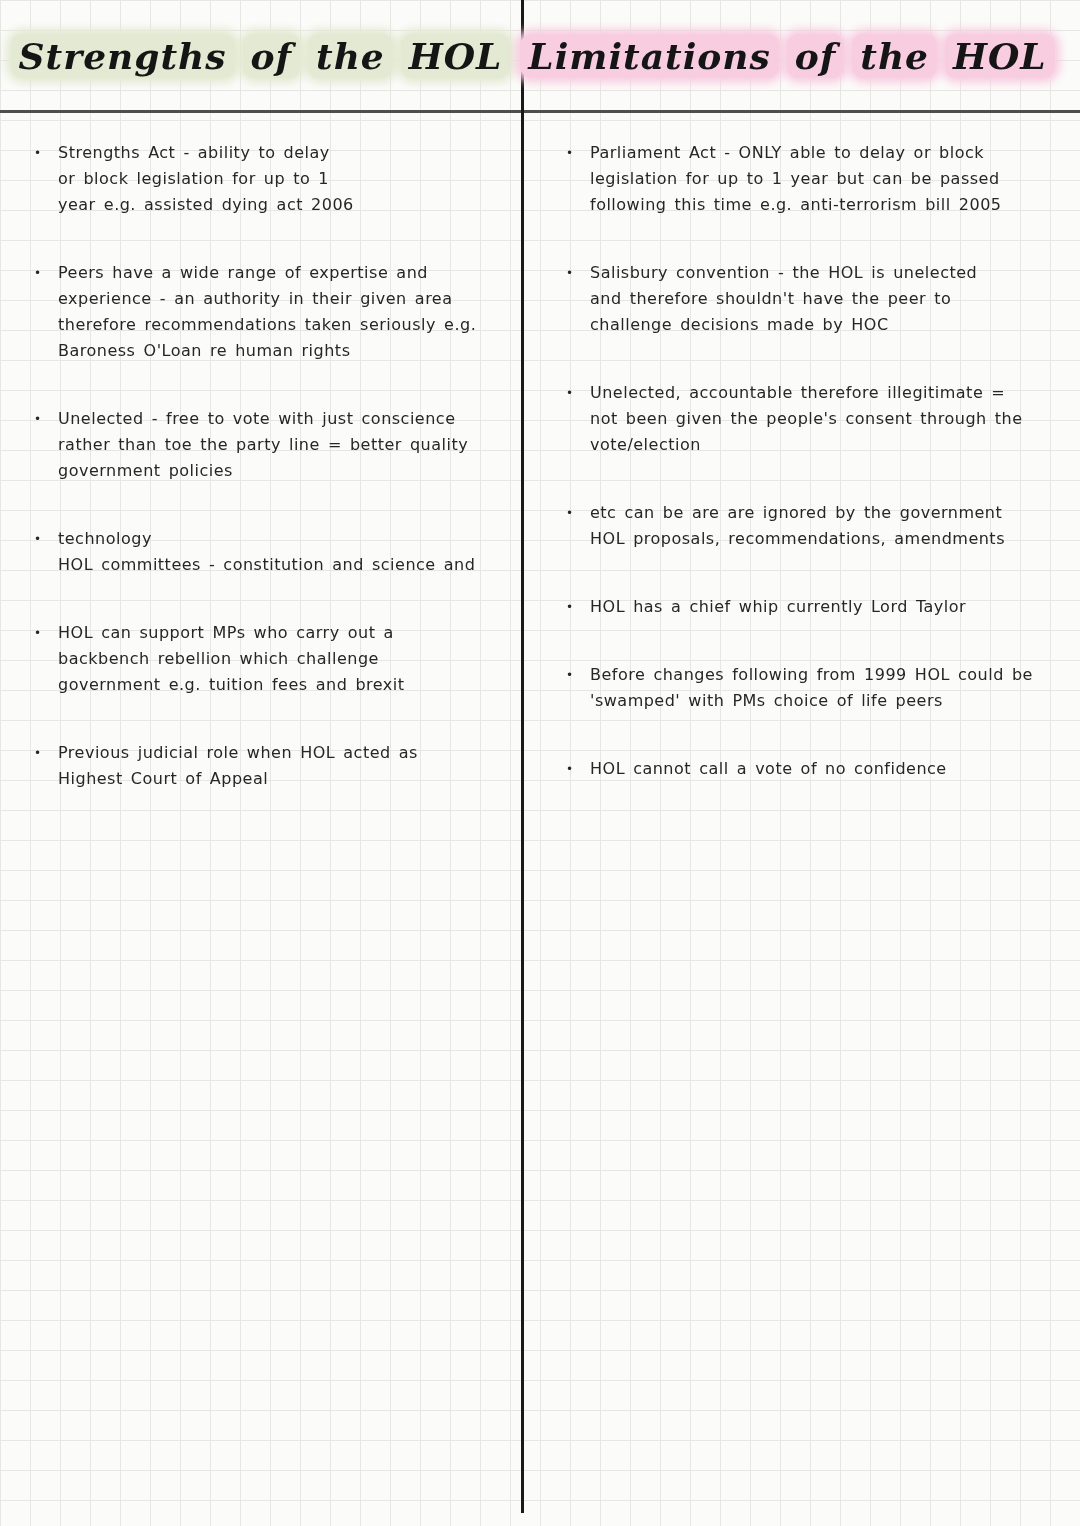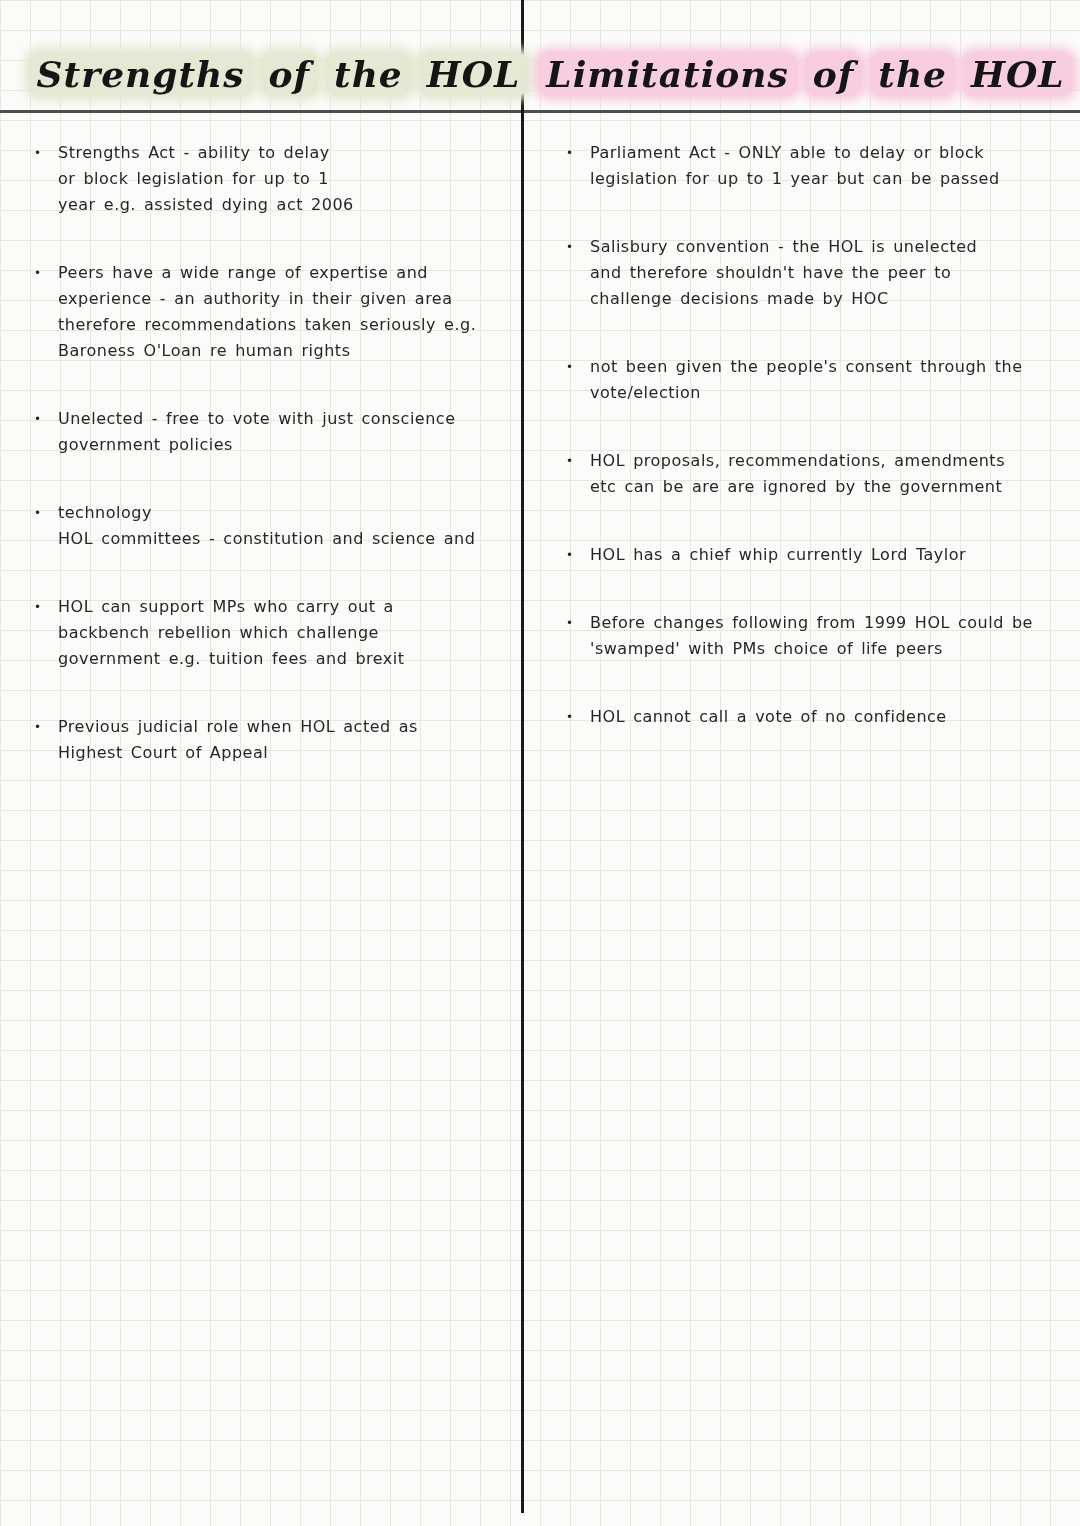--- a/index.html
+++ b/index.html
@@ -37,21 +37,21 @@
     position: absolute;
     left: 0; top: 110px;
     width: 1080px; height: 3px;
     background: var(--rule);
   }
 
   
   .title {
     position: absolute;
     top: 34px;
-    margin: 18px;
+    margin: 0;
     font-family: "DejaVu Serif", serif;
     font-style: italic;
     font-weight: bold;
     font-size: 36px;
     letter-spacing: 1px;
     color: #151515;
     text-align: center;
     white-space: nowrap;
   }
   .title-left  { left: 0;     width: 521px; }
@@ -117,20 +117,21 @@
             <div class="line">Peers have a wide range of expertise and</div>
             <div class="line">experience - an authority in their given area</div>
             <div class="line">therefore recommendations taken seriously e.g.</div>
             <div class="line">Baroness O'Loan re human rights</div>
           </div>
         </div>
         <div class="bullet-item">
           <span class="dot">•</span>
           <div class="lines">
             <div class="line">Unelected - free to vote with just conscience</div>
+            <div class="line">rather than toe the party line = better quality</div>
             <div class="line">government policies</div>
           </div>
         </div>
         <div class="bullet-item">
           <span class="dot">•</span>
           <div class="lines">
             <div class="line">technology</div>
             <div class="line">HOL committees - constitution and science and</div>
           </div>
         </div>
@@ -152,42 +153,44 @@
       </div>
   </div>
 
   <div class="column column-right">
     <div class="bullets">
         <div class="bullet-item">
           <span class="dot">•</span>
           <div class="lines">
             <div class="line">Parliament Act - ONLY able to delay or block</div>
             <div class="line">legislation for up to 1 year but can be passed</div>
+            <div class="line">following this time e.g. anti-terrorism bill 2005</div>
           </div>
         </div>
         <div class="bullet-item">
           <span class="dot">•</span>
           <div class="lines">
             <div class="line">Salisbury convention - the HOL is unelected</div>
             <div class="line">and therefore shouldn't have the peer to</div>
             <div class="line">challenge decisions made by HOC</div>
           </div>
         </div>
         <div class="bullet-item">
           <span class="dot">•</span>
           <div class="lines">
+            <div class="line">Unelected, accountable therefore illegitimate =</div>
             <div class="line">not been given the people's consent through the</div>
             <div class="line">vote/election</div>
           </div>
         </div>
         <div class="bullet-item">
           <span class="dot">•</span>
           <div class="lines">
+            <div class="line">etc can be are are ignored by the government</div>
             <div class="line">HOL proposals, recommendations, amendments</div>
-            <div class="line">etc can be are are ignored by the government</div>
           </div>
         </div>
         <div class="bullet-item">
           <span class="dot">•</span>
           <div class="lines">
             <div class="line">HOL has a chief whip currently Lord Taylor</div>
           </div>
         </div>
         <div class="bullet-item">
           <span class="dot">•</span>

